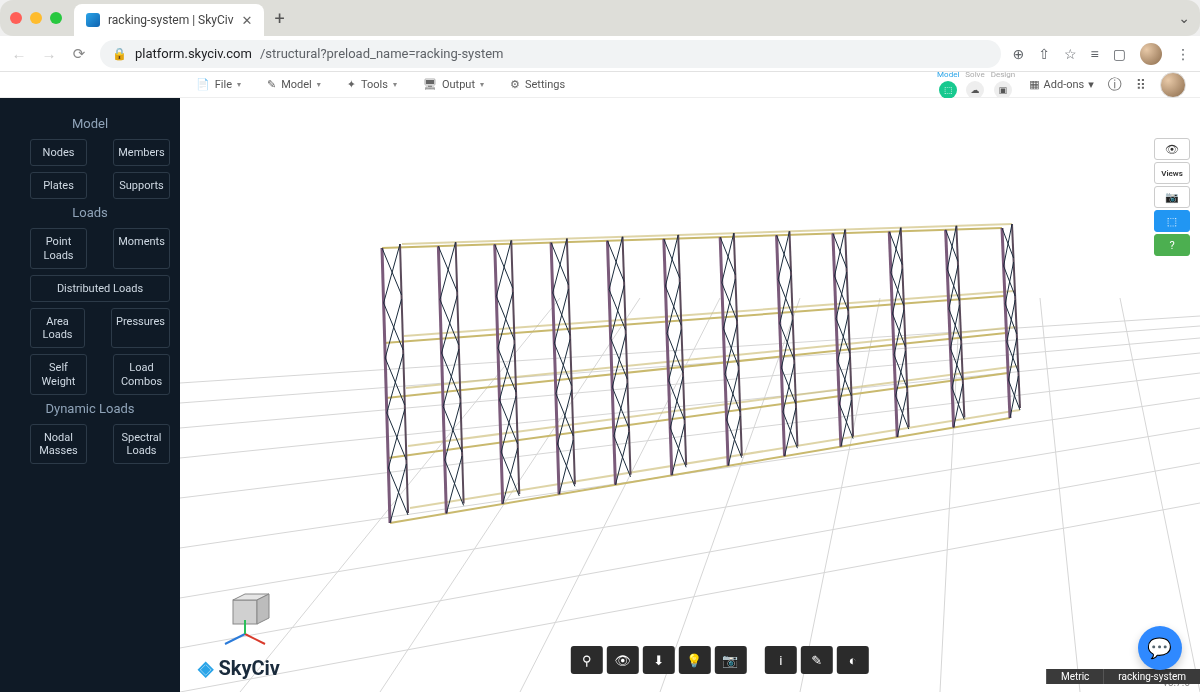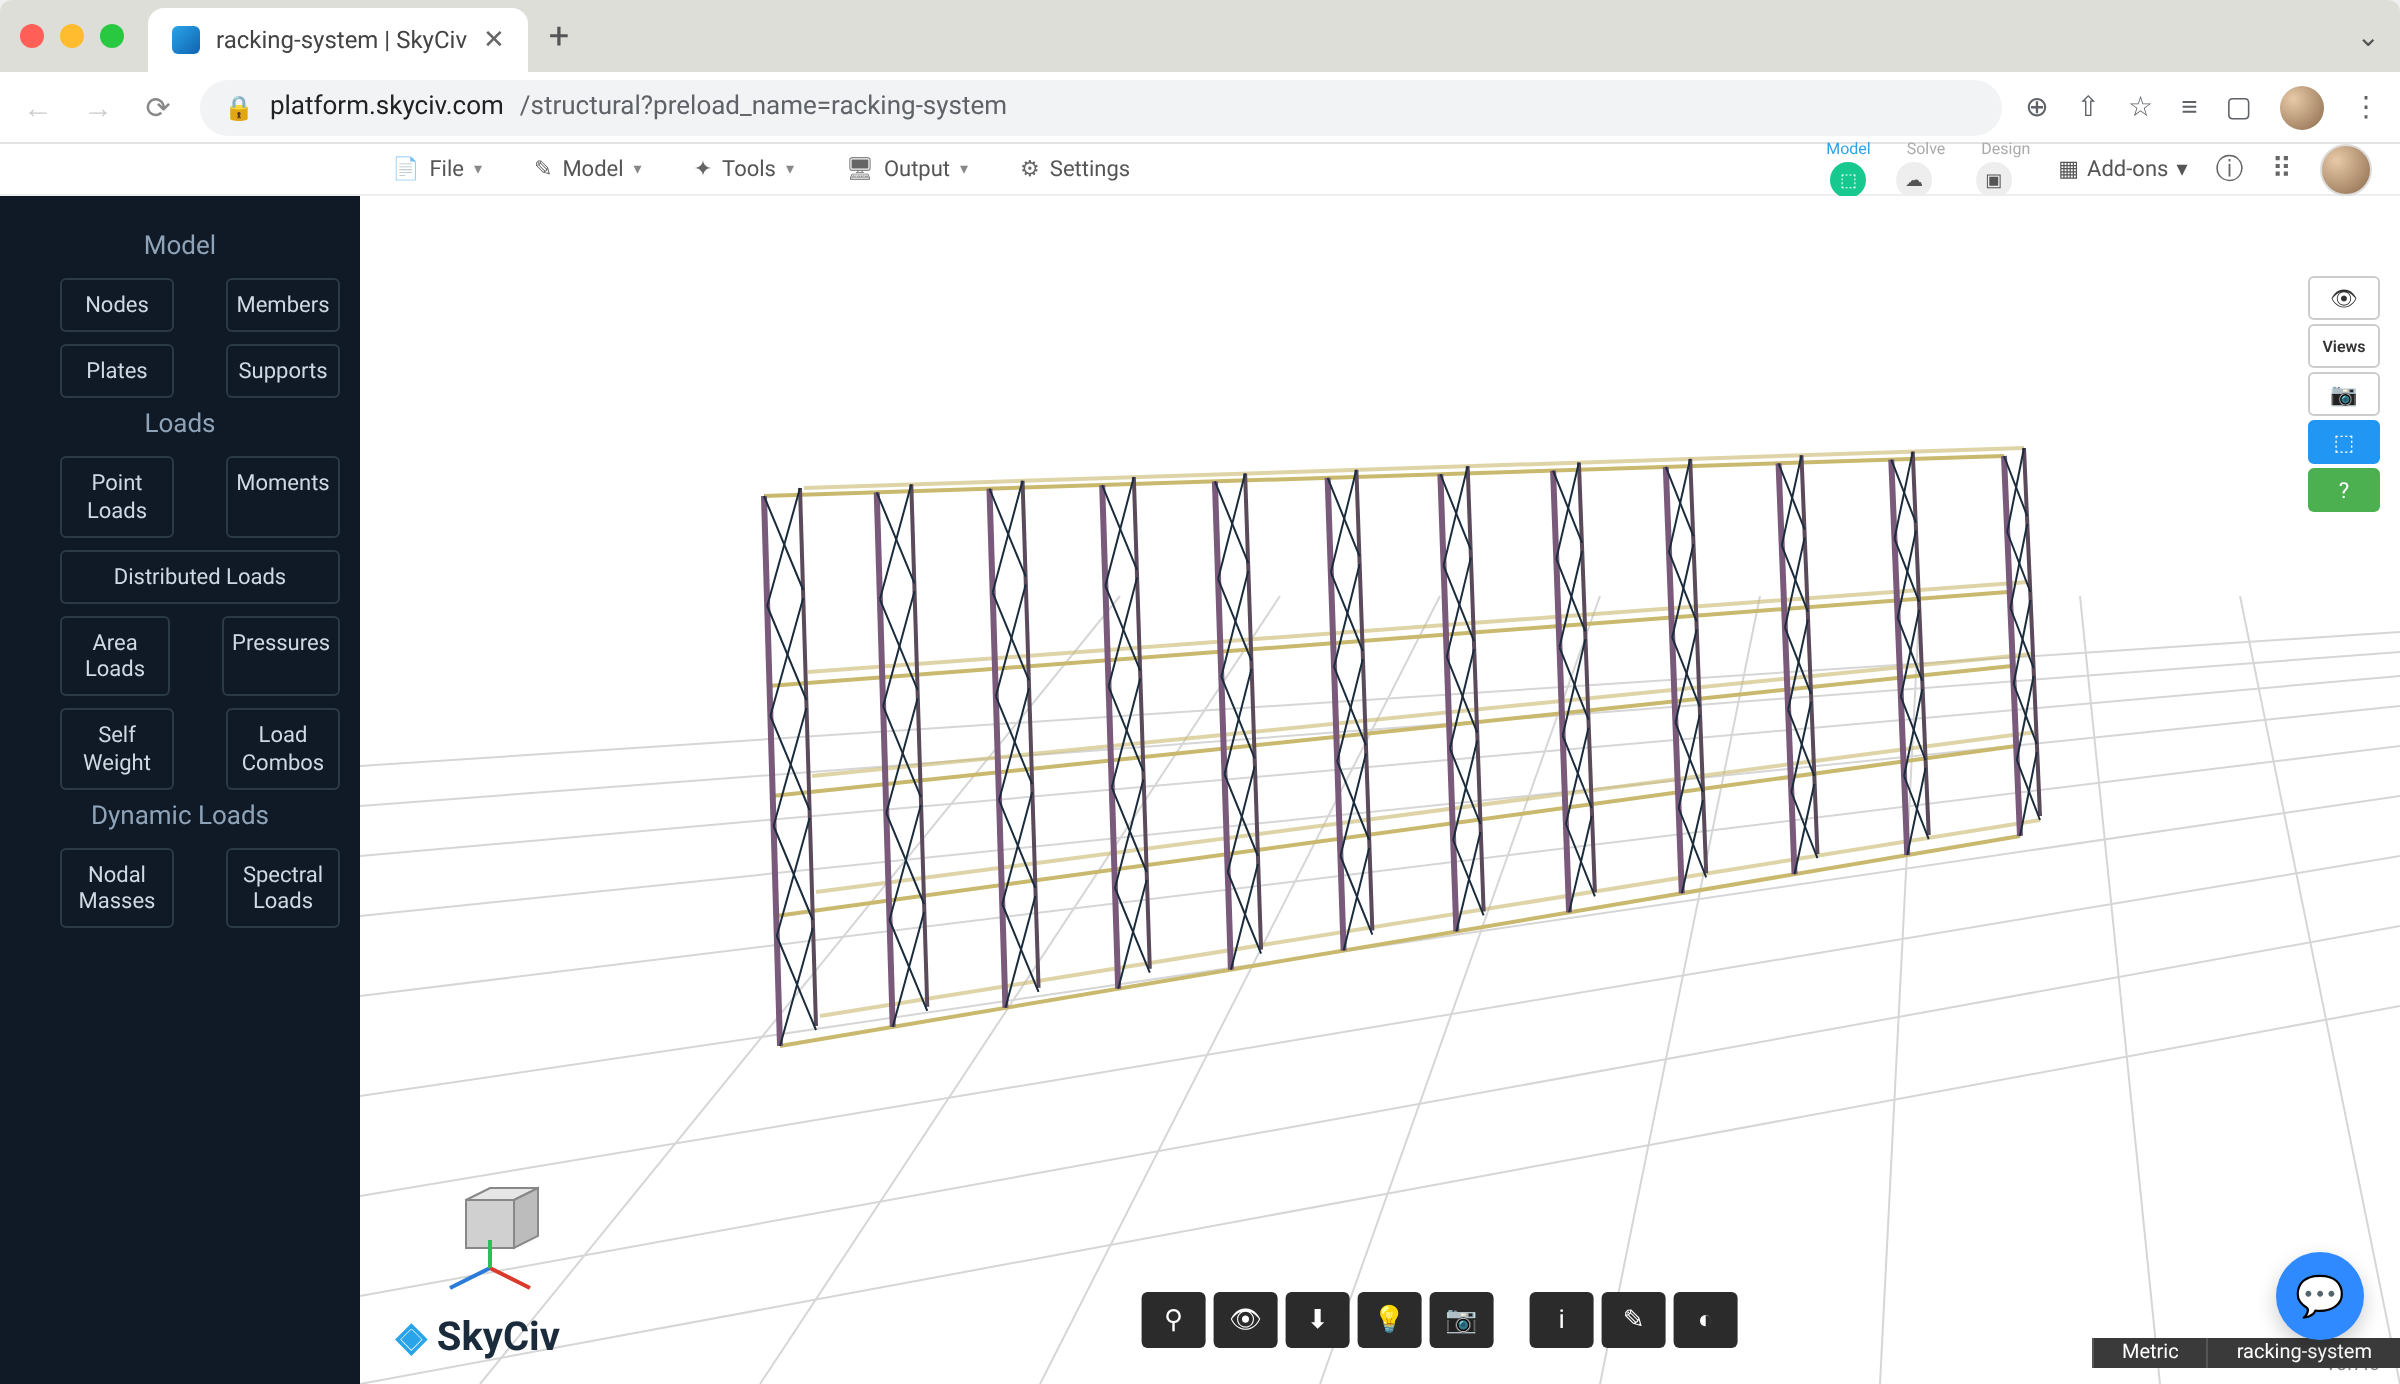--- a/index.html
+++ b/index.html
@@ -1,19 +1,19 @@
 <!DOCTYPE html>
 <html><head>
 <meta charset="utf-8">
 <style>
   * { box-sizing: border-box; margin: 0; padding: 0; font-family: -apple-system, BlinkMacSystemFont, "Segoe UI", Roboto, Helvetica, Arial, sans-serif; }
   body { width:1200px; height:692px; background:#f0f0f0; overflow:hidden; position:relative; }
 
   
-  .browser-top { background:#deded9; height:36px; display:flex; align-items:center; padding:0 10px; border-top-left-radius:6px; border-top-right-radius:6px;}
+  .browser-top { background:#deded9; height:36px; display:flex; align-items:center; padding:0 10px; border-top-left-radius:6px; border-top-right-radius:6px;border-radius:13px;}
   .traffic { display:flex; gap:8px; margin-right:12px;}
   .traffic span{ width:12px; height:12px; border-radius:50%; display:block;}
   .tab { background:#fff; border-radius:8px 8px 0 0; height:32px; align-self:flex-end; display:flex; align-items:center; padding:0 12px; font-size:12px; color:#444; gap:8px; min-width:190px;}
   .tab .fav{width:14px;height:14px;border-radius:3px;background:linear-gradient(135deg,#2aa4e8,#1063b0);}
   .tab .close{color:#666; font-size:13px;}
   .newtab{ margin-left:10px; color:#555; font-size:18px; }
   .chev{ margin-left:auto; color:#555; font-size:14px;}
 
   .addr-bar{ height:36px; background:#fff; display:flex; align-items:center; padding:0 10px; gap:12px; border-bottom:1px solid #e2e2e2;}
   .nav-ico{ color:#888; font-size:15px; width:18px; text-align:center;}
@@ -27,21 +27,21 @@
   
   .app-toolbar{ height:26px; background:#fff; display:flex; align-items:center; padding:0 16px; font-size:11px; color:#555; border-bottom:1px solid #eee; position:relative;}
   .menu-group{ display:flex; gap:26px; margin-left:180px;}
   .menu-group .mi{ display:flex; align-items:center; gap:5px; cursor:pointer;}
   .menu-group .mi .mico{color:#666;font-size:11px;}
   .menu-group .caret{font-size:8px;color:#888;}
   .toolbar-right{ position:absolute; right:14px; top:0; height:100%; display:flex; align-items:center; gap:14px;}
   .msd{ display:flex; gap:6px; align-items:flex-end;}
   .msd .col{ display:flex; flex-direction:column; align-items:center; gap:2px;}
   .msd .lbl{ font-size:8px; color:#2aa4e8;}
-  .msd .lbl.g{color:#aaa;margin-left:12px;}
+  .msd .lbl.g{color:#aaa;}
   .msd .circ{ width:18px;height:18px;border-radius:50%; background:#eee; display:flex; align-items:center;justify-content:center; font-size:9px; color:#555;}
   .msd .circ.active{ background:#18c98f; color:#fff;}
   .addons{ font-size:11px; color:#555; display:flex; align-items:center; gap:4px;}
   .grid-ico, .help-ico{ color:#666; font-size:14px;}
   .avatar-md{width:26px;height:26px;border-radius:50%;background:radial-gradient(circle at 30% 30%, #e8c9a8, #8a6a4a); border:1px solid #ddd;}
 
   
   .workspace{ position:absolute; top:98px; left:0; right:0; bottom:0; display:flex;}
   .sidebar{ width:180px; background:#0f1a26; color:#b8c4d0; padding:12px 10px; overflow:hidden;}
   .sb-title{ text-align:center; font-size:13px; color:#8fa3b8; margin:6px 0 8px;}

